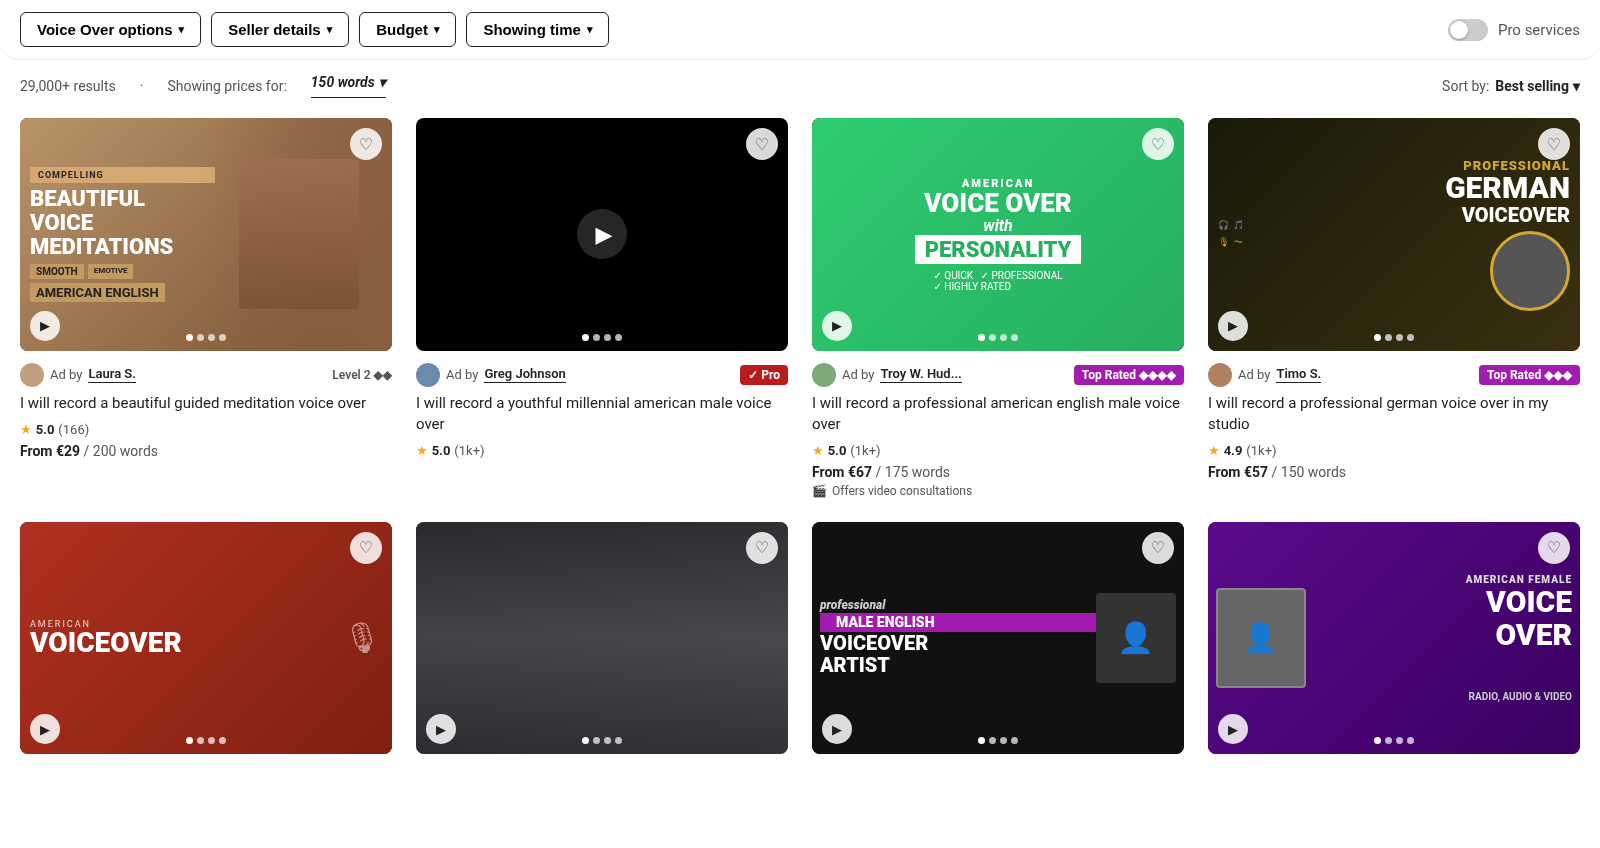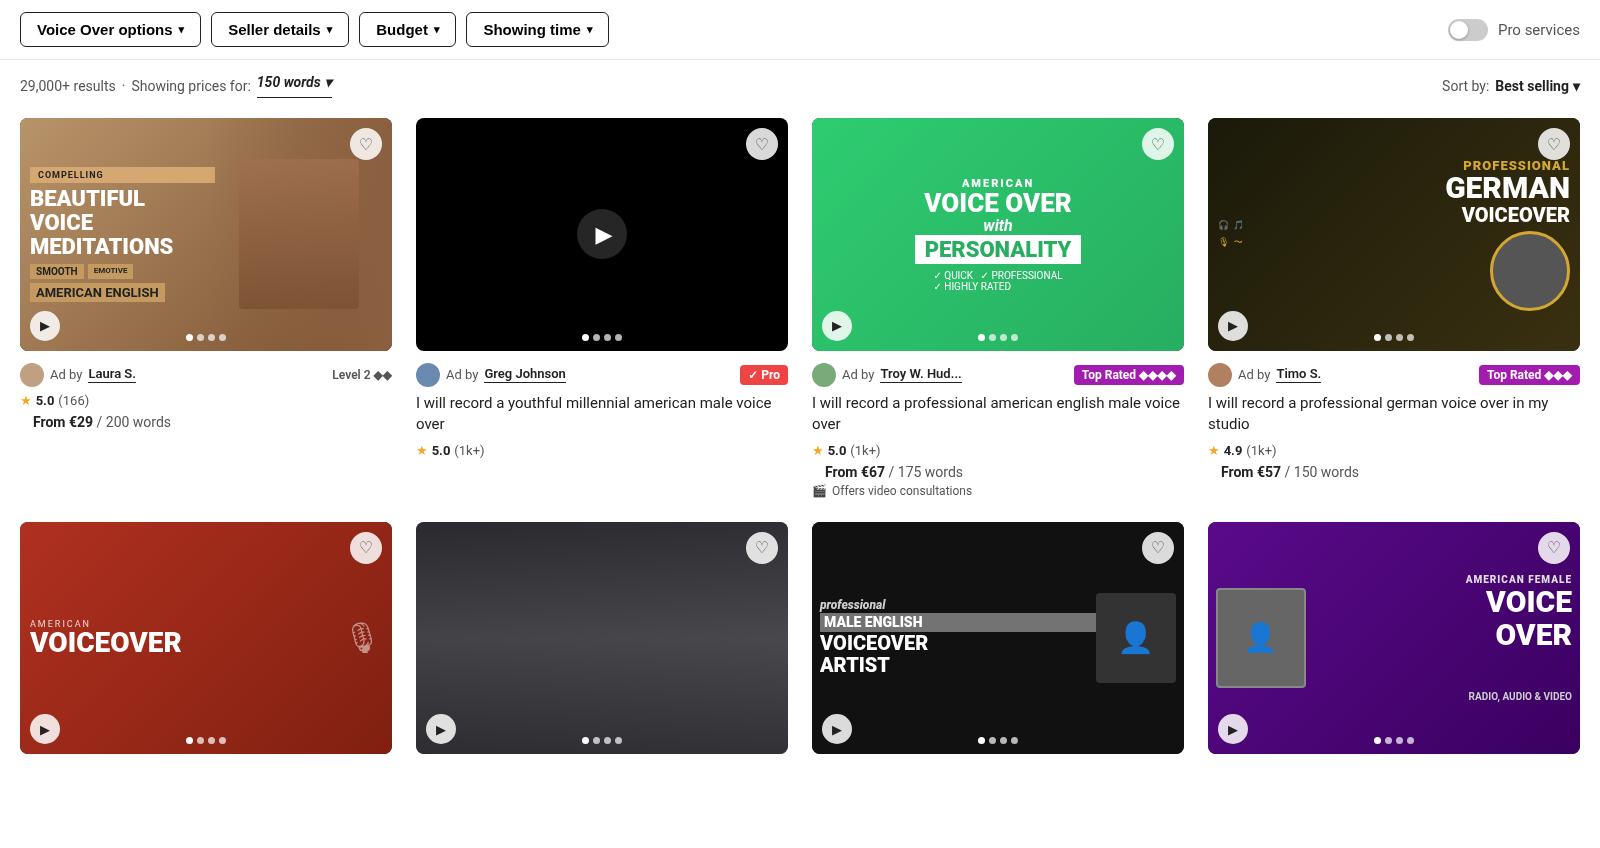--- a/index.html
+++ b/index.html
@@ -5,20 +5,21 @@
     * { box-sizing: border-box; margin: 0; padding: 0; }
     body { font-family: -apple-system, BlinkMacSystemFont, 'Segoe UI', Roboto, sans-serif; background: #fff; color: #222; }
 
     
     .filter-bar {
       display: flex;
       align-items: center;
       padding: 12px 20px;
       border-bottom: 1px solid #e8e8e8;
       gap: 10px;
+      border-radius: 19px;
     }
     .filter-btn {
       display: flex;
       align-items: center;
       gap: 6px;
       padding: 8px 16px;
       border: 1.5px solid #222;
       border-radius: 6px;
       background: #fff;
       font-size: 15px;
@@ -57,21 +58,21 @@
     
     .results-bar {
       display: flex;
       align-items: center;
       justify-content: space-between;
       padding: 14px 20px 10px;
     }
     .results-left {
       display: flex;
       align-items: center;
-      gap: 6px;
+      gap: 24px;
       font-size: 14px;
       color: #555;
     }
     .results-count { color: #555; }
     .words-selector {
       display: flex;
       align-items: center;
       gap: 4px;
       font-size: 14px;
       font-weight: 700;
@@ -193,21 +194,21 @@
     .badge {
       display: flex;
       align-items: center;
       gap: 4px;
       padding: 3px 8px;
       border-radius: 4px;
       font-size: 12px;
       font-weight: 700;
     }
     .badge-level { color: #555; font-weight: 600; font-size: 12px; }
-    .badge-pro { background: #ef4444; color: #fff; }
+    .badge-pro { background: #b91c1c; color: #fff; }
     .badge-top { background: #a21caf; color: #fff; }
 
     .card-title {
       font-size: 15px;
       color: #222;
       line-height: 1.4;
       margin-bottom: 8px;
     }
     .rating {
       display: flex;
@@ -216,21 +217,21 @@
       font-size: 13px;
       margin-bottom: 6px;
     }
     .star { color: #f5a623; }
     .rating-score { font-weight: 700; }
     .rating-count { color: #555; }
     .price {
       font-size: 14px;
       color: #555;
     }
-    .price-from { font-weight: 700; color: #222; margin-left: 13px; }
+    .price-from { font-weight: 700; color: #222; }
     .video-consult {
       display: flex;
       align-items: center;
       gap: 5px;
       font-size: 12px;
       color: #555;
       margin-top: 4px;
     }
     .bg-black { background: #000; }
     .bg-car { background: linear-gradient(135deg, #556 0%, #334 100%); }
@@ -309,20 +310,21 @@
   </div>
 
     <div class="card-meta">
       <div class="seller-info">
         <div class="avatar" style="background:#c0a080;"></div>
         <span>Ad by</span>
         <span class="seller-name">Laura S.</span>
       </div>
       <span class="badge-level">Level 2 ◆◆</span>
     </div>
+    <div class="card-title">I will record a beautiful guided meditation voice over</div>
     <div class="rating">
       <span class="star">★</span>
       <span class="rating-score">5.0</span>
       <span class="rating-count">(166)</span>
     </div>
     <div class="price">
       <span class="price-from">From €29</span>
       <span> / 200 words</span>
     </div>
 
@@ -485,21 +487,21 @@
         <div class="dot"></div>
       </div>
     </div>
 
   </div>
     <div class="card">
     <div class="card-image" style="position:relative;aspect-ratio:16/10;border-radius:8px;overflow:hidden;">
     <div style="position:absolute;inset:0;background:#111;display:flex;align-items:center;justify-content:space-between;padding:8px;">
       <div style="flex:1;color:#fff;font-weight:900;line-height:1.1;">
         <div style="font-style:italic;font-size:12px;color:#ccc;">professional</div>
-        <div style="background:#737373;padding:2px 4px;font-size:14px;text-transform:uppercase;">MALE ENGLISH</div>
+        <div style="background:#a21caf;padding:2px 16px;font-size:14px;text-transform:uppercase;">MALE ENGLISH</div>
         <div style="font-size:20px;text-transform:uppercase;">VOICEOVER</div>
         <div style="font-size:20px;text-transform:uppercase;">ARTIST</div>
       </div>
       <div style="width:80px;height:90px;background:#333;border-radius:4px;overflow:hidden;display:flex;align-items:center;justify-content:center;">
         <div style="color:#555;font-size:30px;">👤</div>
       </div>
     </div>
     <button class="heart-btn">♡</button>
     <button class="play-btn">▶</button>
     <div class="dots">

